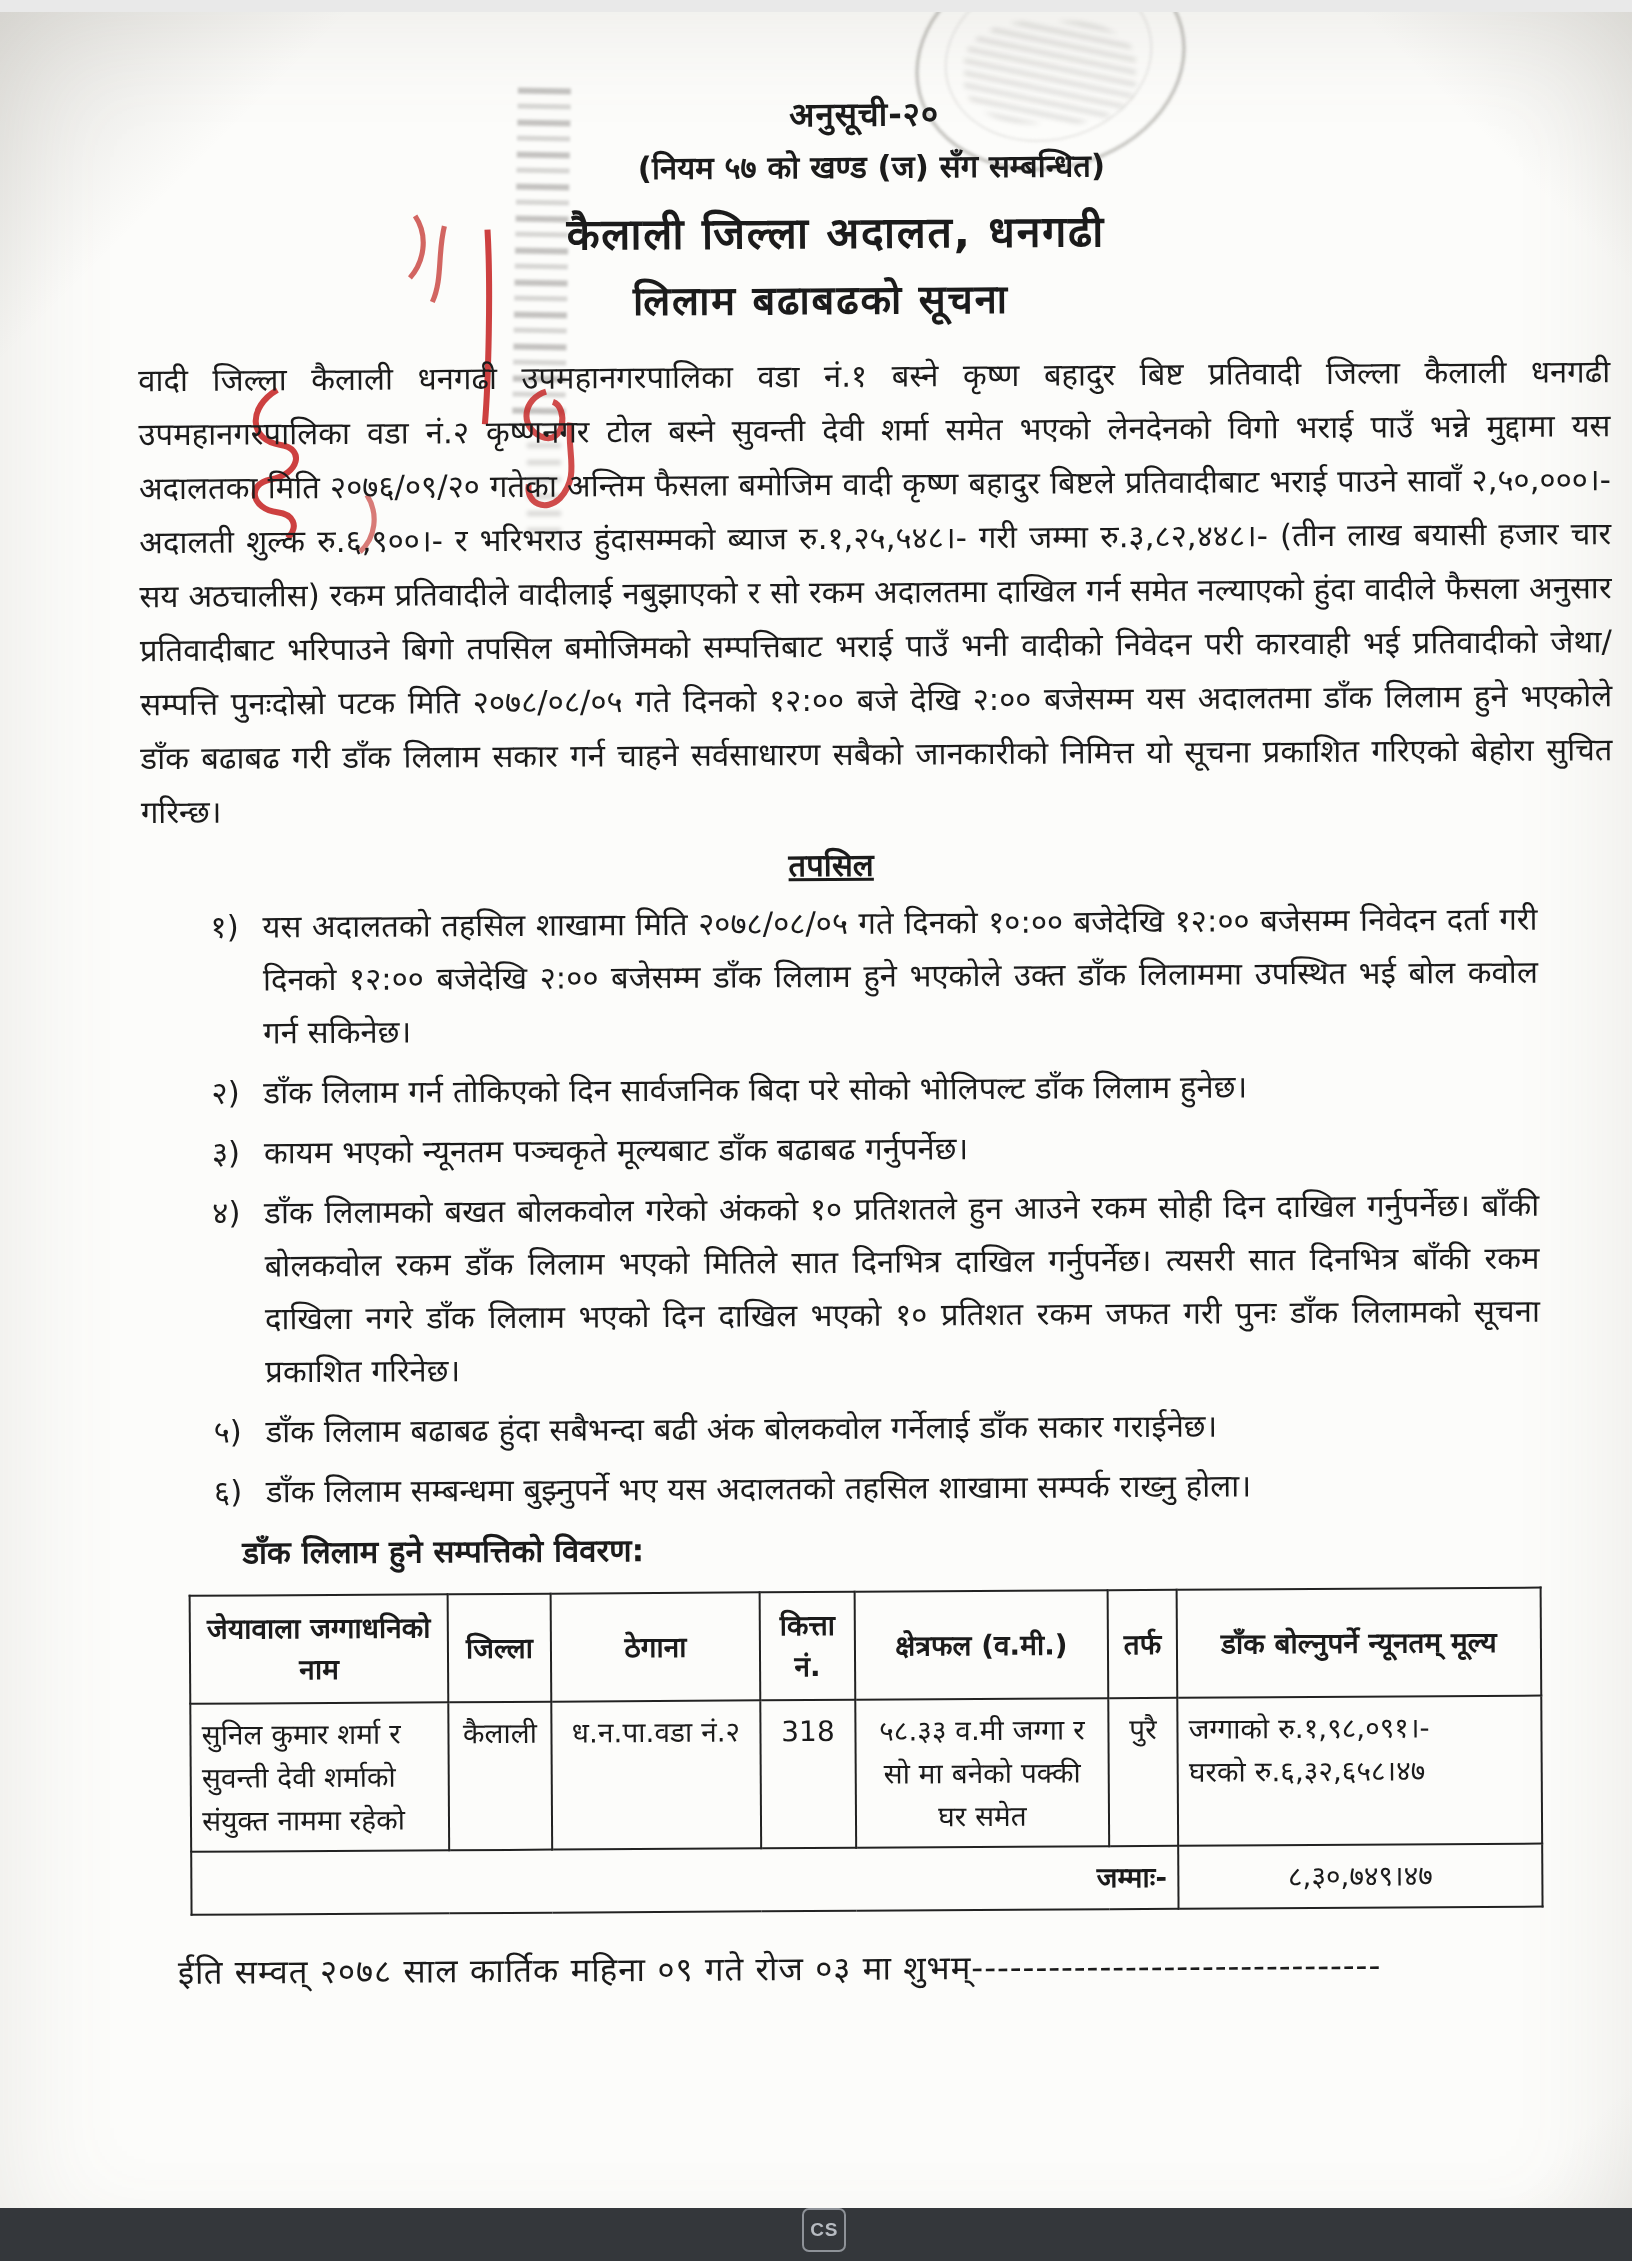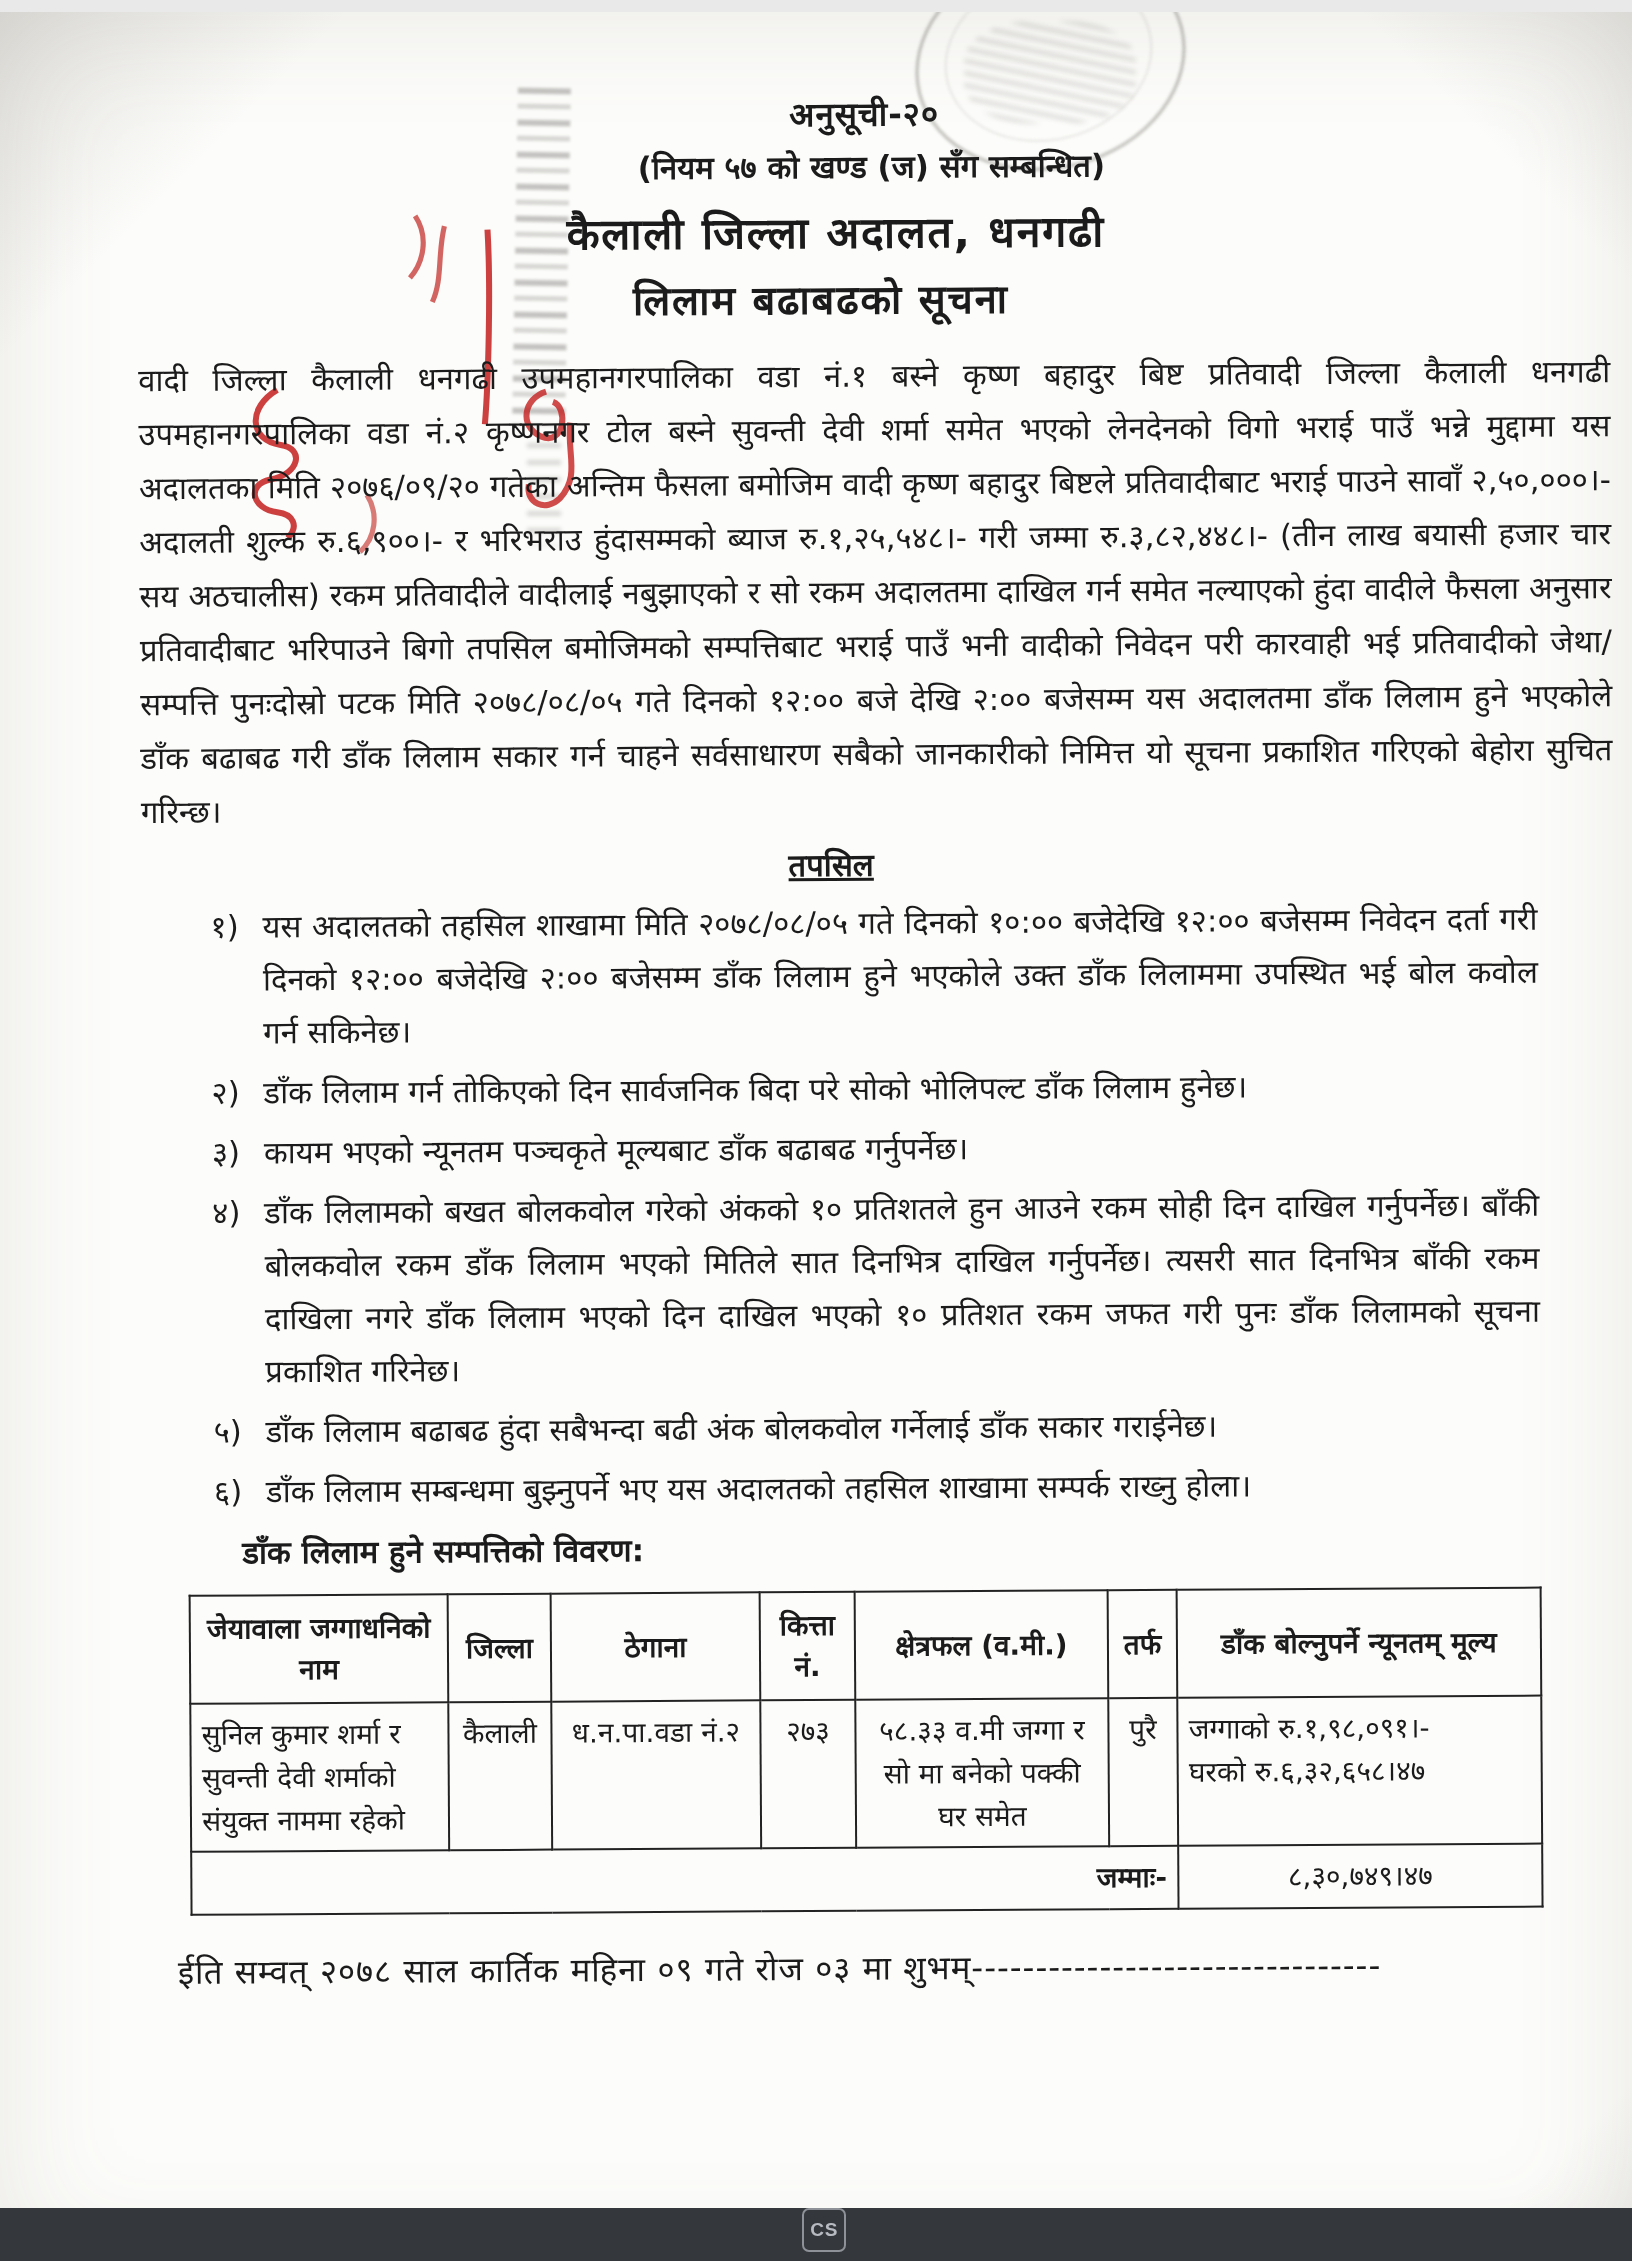--- a/index.html
+++ b/index.html
@@ -174,21 +174,21 @@
           <th>क्षेत्रफल (व.मी.)</th>
           <th>तर्फ</th>
           <th>डाँक बोल्नुपर्ने न्यूनतम् मूल्य</th>
         </tr>
       </thead>
       <tbody>
         <tr>
           <td class="c-owner">सुनिल कुमार शर्मा र सुवन्ती देवी शर्माको संयुक्त नाममा रहेको</td>
           <td class="c-district">कैलाली</td>
           <td class="c-district">ध.न.पा.वडा नं.२</td>
-          <td class="c-kitta">२७३</td>
+          <td class="c-kitta">318</td>
           <td class="c-area">५८.३३ व.मी जग्गा र सो मा बनेको पक्की घर समेत</td>
           <td class="c-tarfa">पुरै</td>
           <td class="c-price">
             <div>जग्गाको रु.१,९८,०९१।-</div>
             <div>घरको रु.६,३२,६५८।४७</div>
           </td>
         </tr>
         <tr class="total-row">
           <td colspan="6" class="total-label">जम्माः-</td>
           <td class="total-value">८,३०,७४९।४७</td>

